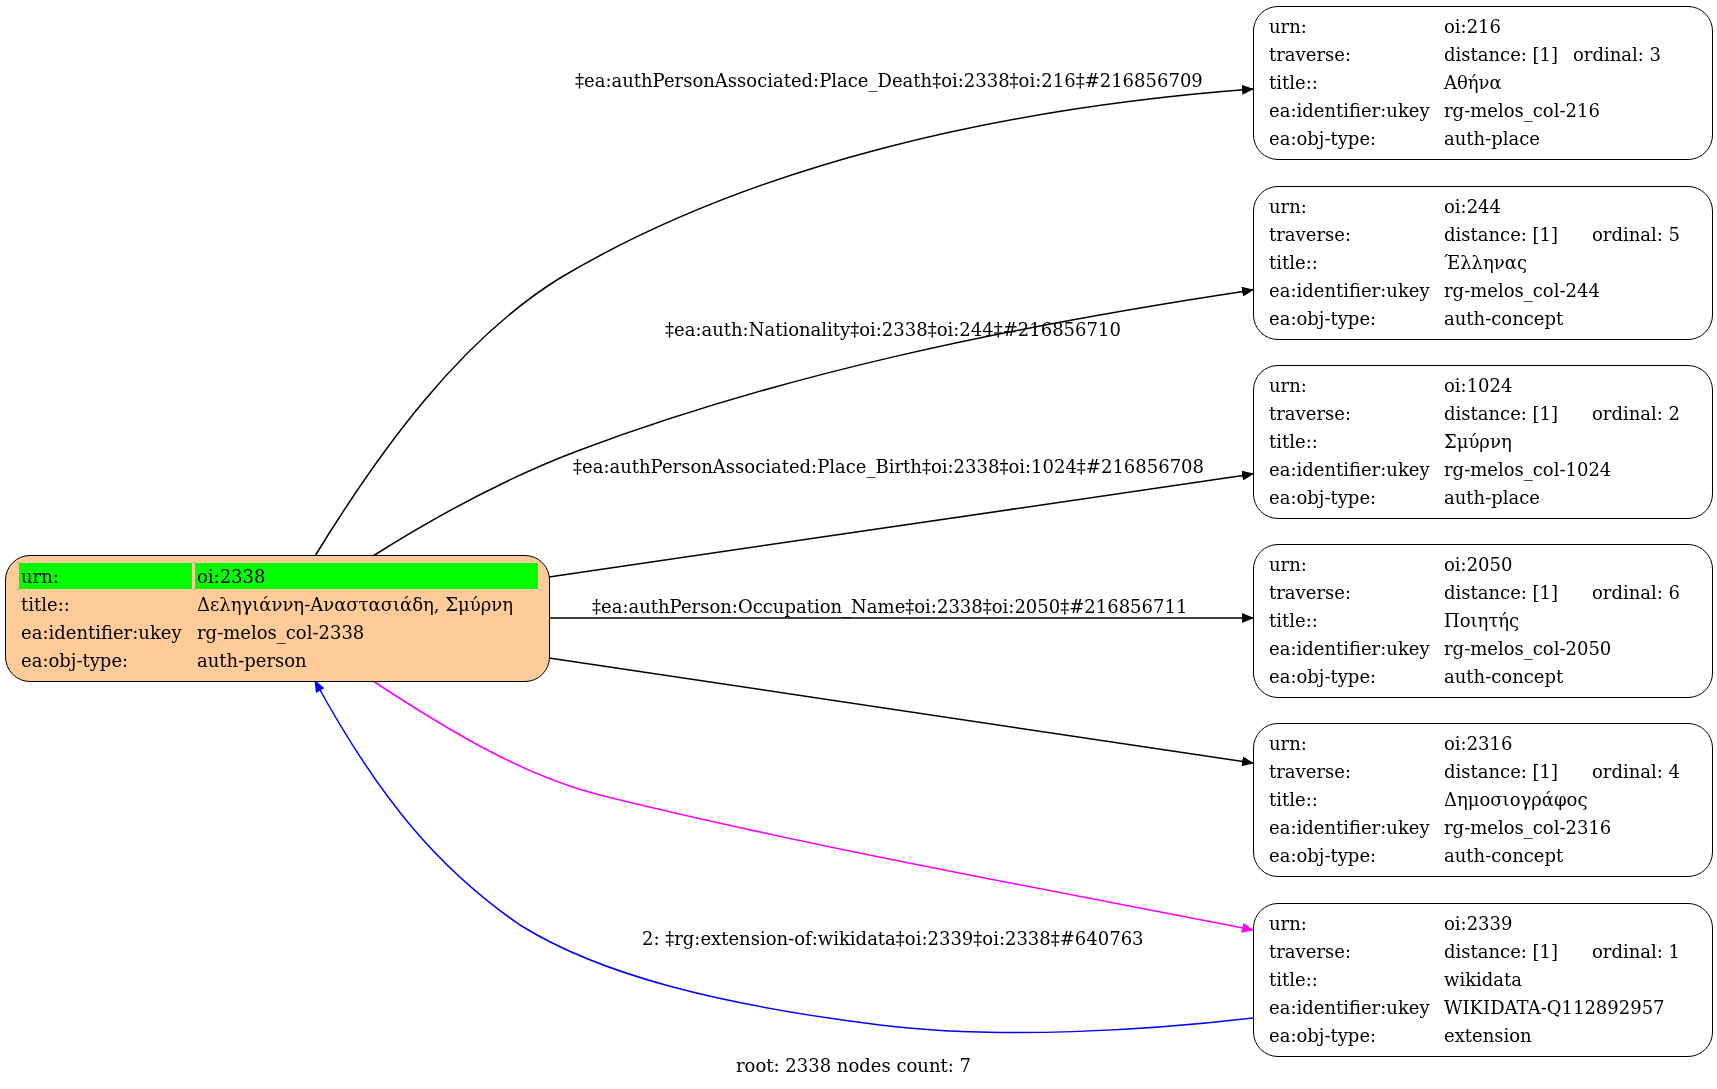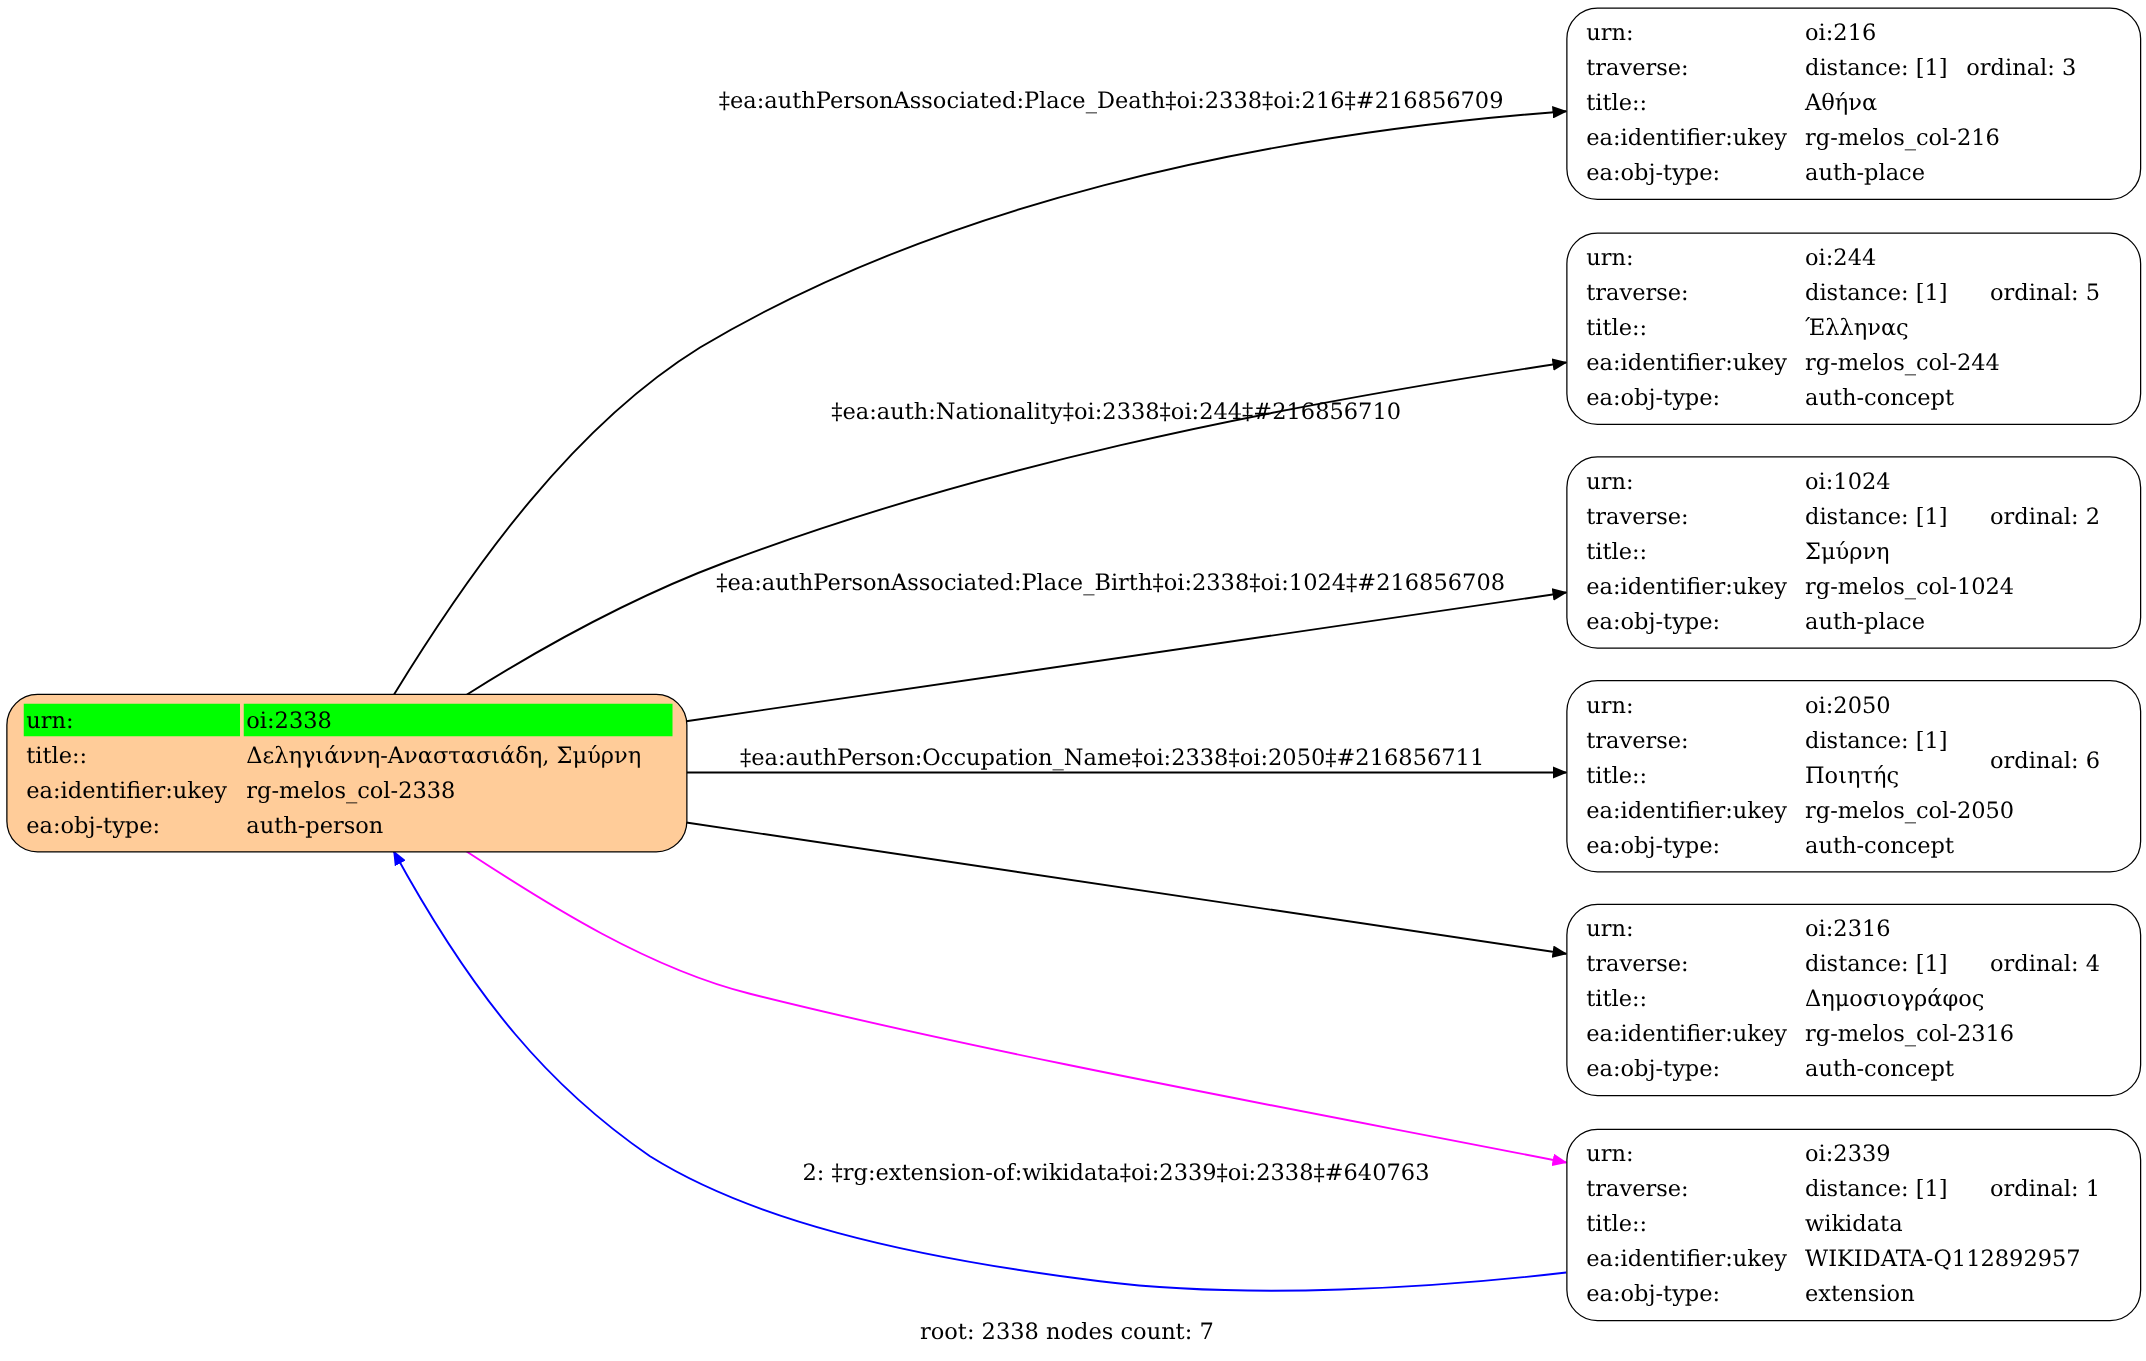--- a/index.html
+++ b/index.html
@@ -133,21 +133,21 @@
   </div>
 
   <div class="node" style="left: 1253px; top: 544px; width: 460px; height: 154px;">
     <div class="row" style="top:6px;">
       <span class="cell" style="left:13px;">urn:</span>
       <span class="cell" style="left:188px;">oi:2050</span>
     </div>
     <div class="row" style="top:34px;">
       <span class="cell" style="left:13px;">traverse:</span>
       <span class="cell" style="left:188px;">distance: [1]</span>
-      <span class="cell" style="left:336px;margin-top:16px;">ordinal: 6</span>
+      <span class="cell" style="left:336px;">ordinal: 6</span>
     </div>
     <div class="row" style="top:62px;">
       <span class="cell" style="left:13px;">title::</span>
       <span class="cell" style="left:188px;">Ποιητής</span>
     </div>
     <div class="row" style="top:90px;">
       <span class="cell" style="left:13px;">ea:identifier:ukey</span>
       <span class="cell" style="left:188px;">rg-melos_col-2050</span>
     </div>
     <div class="row" style="top:118px;">

